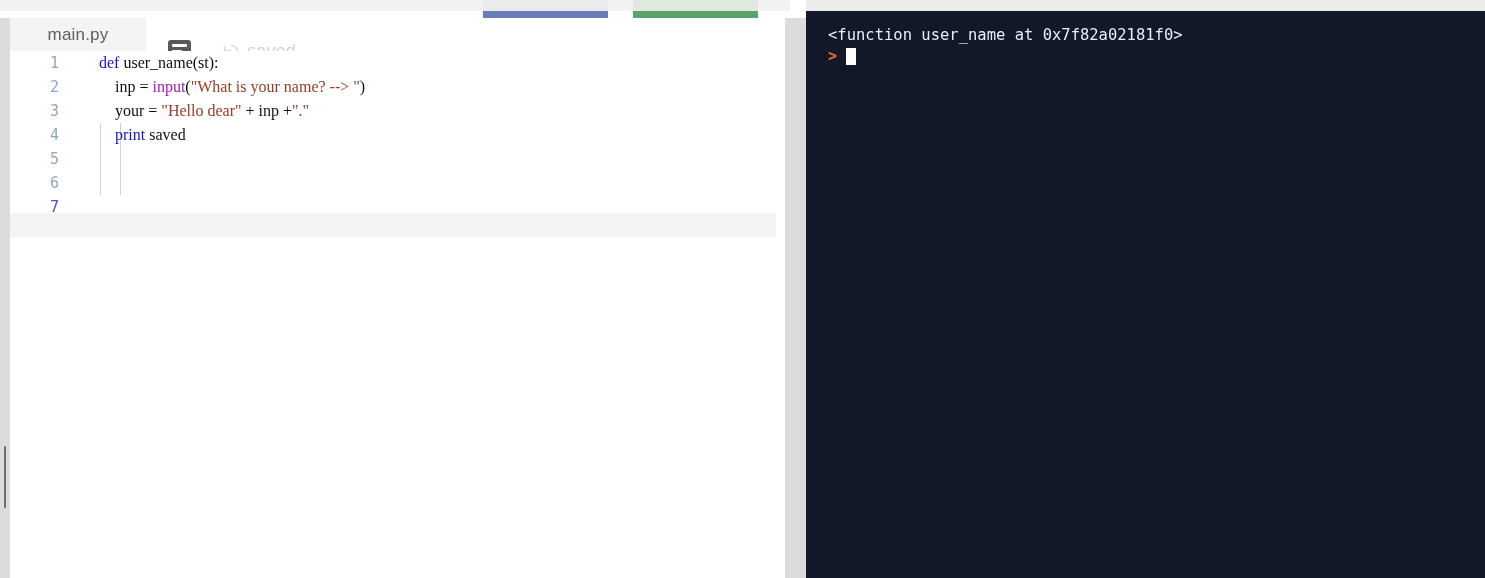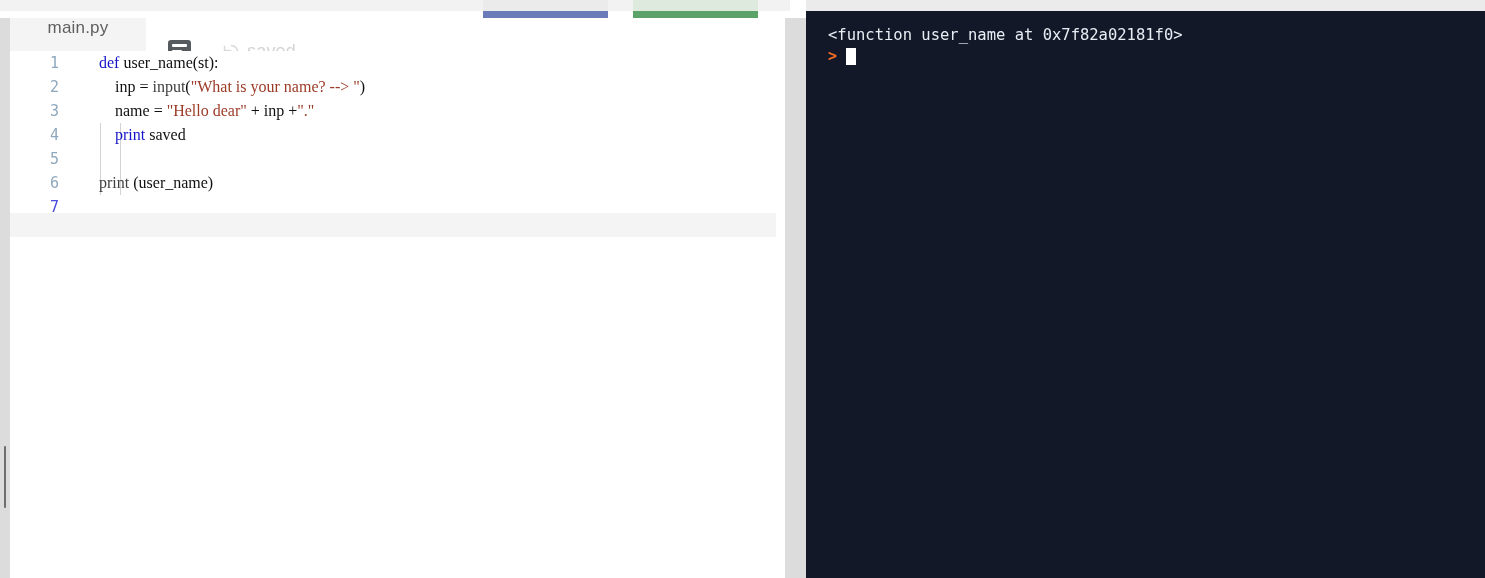--- a/index.html
+++ b/index.html
@@ -28,21 +28,21 @@
   #left-rail { position:absolute; left:0; top:18px; width:10px; height:560px; background:#dcdcdc; }
   #left-resize-handle { position:absolute; left:4px; top:428px; width:2px; height:62px; background:#6d6d6d; border-radius:1px; }
 
   
   #editor-pane { position:absolute; left:10px; top:18px; width:766px; height:560px; background:#ffffff; border-right:1px solid #e3e3e3; }
 
   
   #tab-bar { position:absolute; left:0; top:0; width:766px; height:33px; background:#ffffff; }
   #tab-main-py {
     position:absolute; left:0; top:0; width:136px; height:33px;
-    background:#f4f4f4; display:flex; justify-content:center;
+    background:#f4f4f4; display:flex; align-items:center; justify-content:center;
   }
   #tab-main-py .tab-label { font-size:17px; color:#5f5f5f; letter-spacing:.2px; }
   #format-icon {
     position:absolute; left:158px; top:22px; width:23px; height:22px;
     background:#555a5e; border-radius:3px;
   }
   #format-icon .ln { position:absolute; left:4px; height:3px; background:#ffffff; border-radius:1px; }
   #format-icon .ln:nth-child(1){ top:4px;  width:15px; }
   #format-icon .ln:nth-child(2){ top:9.5px; width:10px; }
   #format-icon .ln:nth-child(3){ top:15px; width:15px; }
@@ -64,21 +64,21 @@
   .code-row { position:relative; height:24px; white-space:pre; }
   .gutter {
     position:absolute; left:0; top:0; width:62px; height:24px;
     text-align:right; padding-right:13px;
     color:#8fa8bd; font-family:"DejaVu Sans Mono", monospace; font-size:15px; line-height:24px;
   }
   .code-row.is-active .gutter { color:#4b4bdc; }
   .codetext { position:absolute; left:89px; top:0; height:24px; line-height:24px; color:#101010;font-family:Liberation Serif, serif; }
 
   .tk-kw   { color:#1414c8; }
-  .tk-bi   { color:#404040; }
+  .tk-bi   { color:#a21caf; }
   .tk-str  { color:#9b3b26; }
   .tk-pl   { color:#101010; }
 
   
   #editor-scroll-track { position:absolute; left:777px; top:18px; width:21px; height:560px; background:#ffffff; }
 
   
   #pane-divider { position:absolute; left:785px; top:18px; width:21px; height:560px; background:#dcdcdc; }
 
   
@@ -147,24 +147,24 @@
 
     </div>
 
     <div id="code-surface">
       <div id="active-line-highlight"></div>
       <div id="indent-guide-1"></div>
       <div id="indent-guide-2"></div>
       <div id="code-lines">
           <div class="code-row"><span class="gutter">1</span><span class="codetext"><span class="tk-kw">def </span><span class="tk-pl">user_name(st):</span></span></div>
           <div class="code-row"><span class="gutter">2</span><span class="codetext"><span class="tk-pl">    inp = </span><span class="tk-bi">input</span><span class="tk-pl">(</span><span class="tk-str">"What is your name? --&gt; "</span><span class="tk-pl">)</span></span></div>
-          <div class="code-row"><span class="gutter">3</span><span class="codetext"><span class="tk-pl">    name = </span><span class="tk-str">"Hello dear"</span><span class="tk-pl"> + inp +</span><span class="tk-str">"."</span></span></div>
+          <div class="code-row"><span class="gutter">3</span><span class="codetext"><span class="tk-pl">    your = </span><span class="tk-str">"Hello dear"</span><span class="tk-pl"> + inp +</span><span class="tk-str">"."</span></span></div>
           <div class="code-row"><span class="gutter">4</span><span class="codetext"><span class="tk-pl">    </span><span class="tk-kw">print</span><span class="tk-pl"> saved</span></span></div>
           <div class="code-row"><span class="gutter">5</span><span class="codetext"><span class="tk-pl"></span></span></div>
-          <div class="code-row"><span class="gutter">6</span><span class="codetext"><span class="tk-bi">print</span><span class="tk-pl"> (user_name)</span></span></div>
+          <div class="code-row"><span class="gutter">6</span></div>
           <div class="code-row is-active"><span class="gutter">7</span><span class="codetext"><span class="tk-pl"></span></span></div>
         </div>
 
     </div>
 
   </div>
 
   <div id="editor-scroll-track"></div>
 
   <div id="pane-divider">

